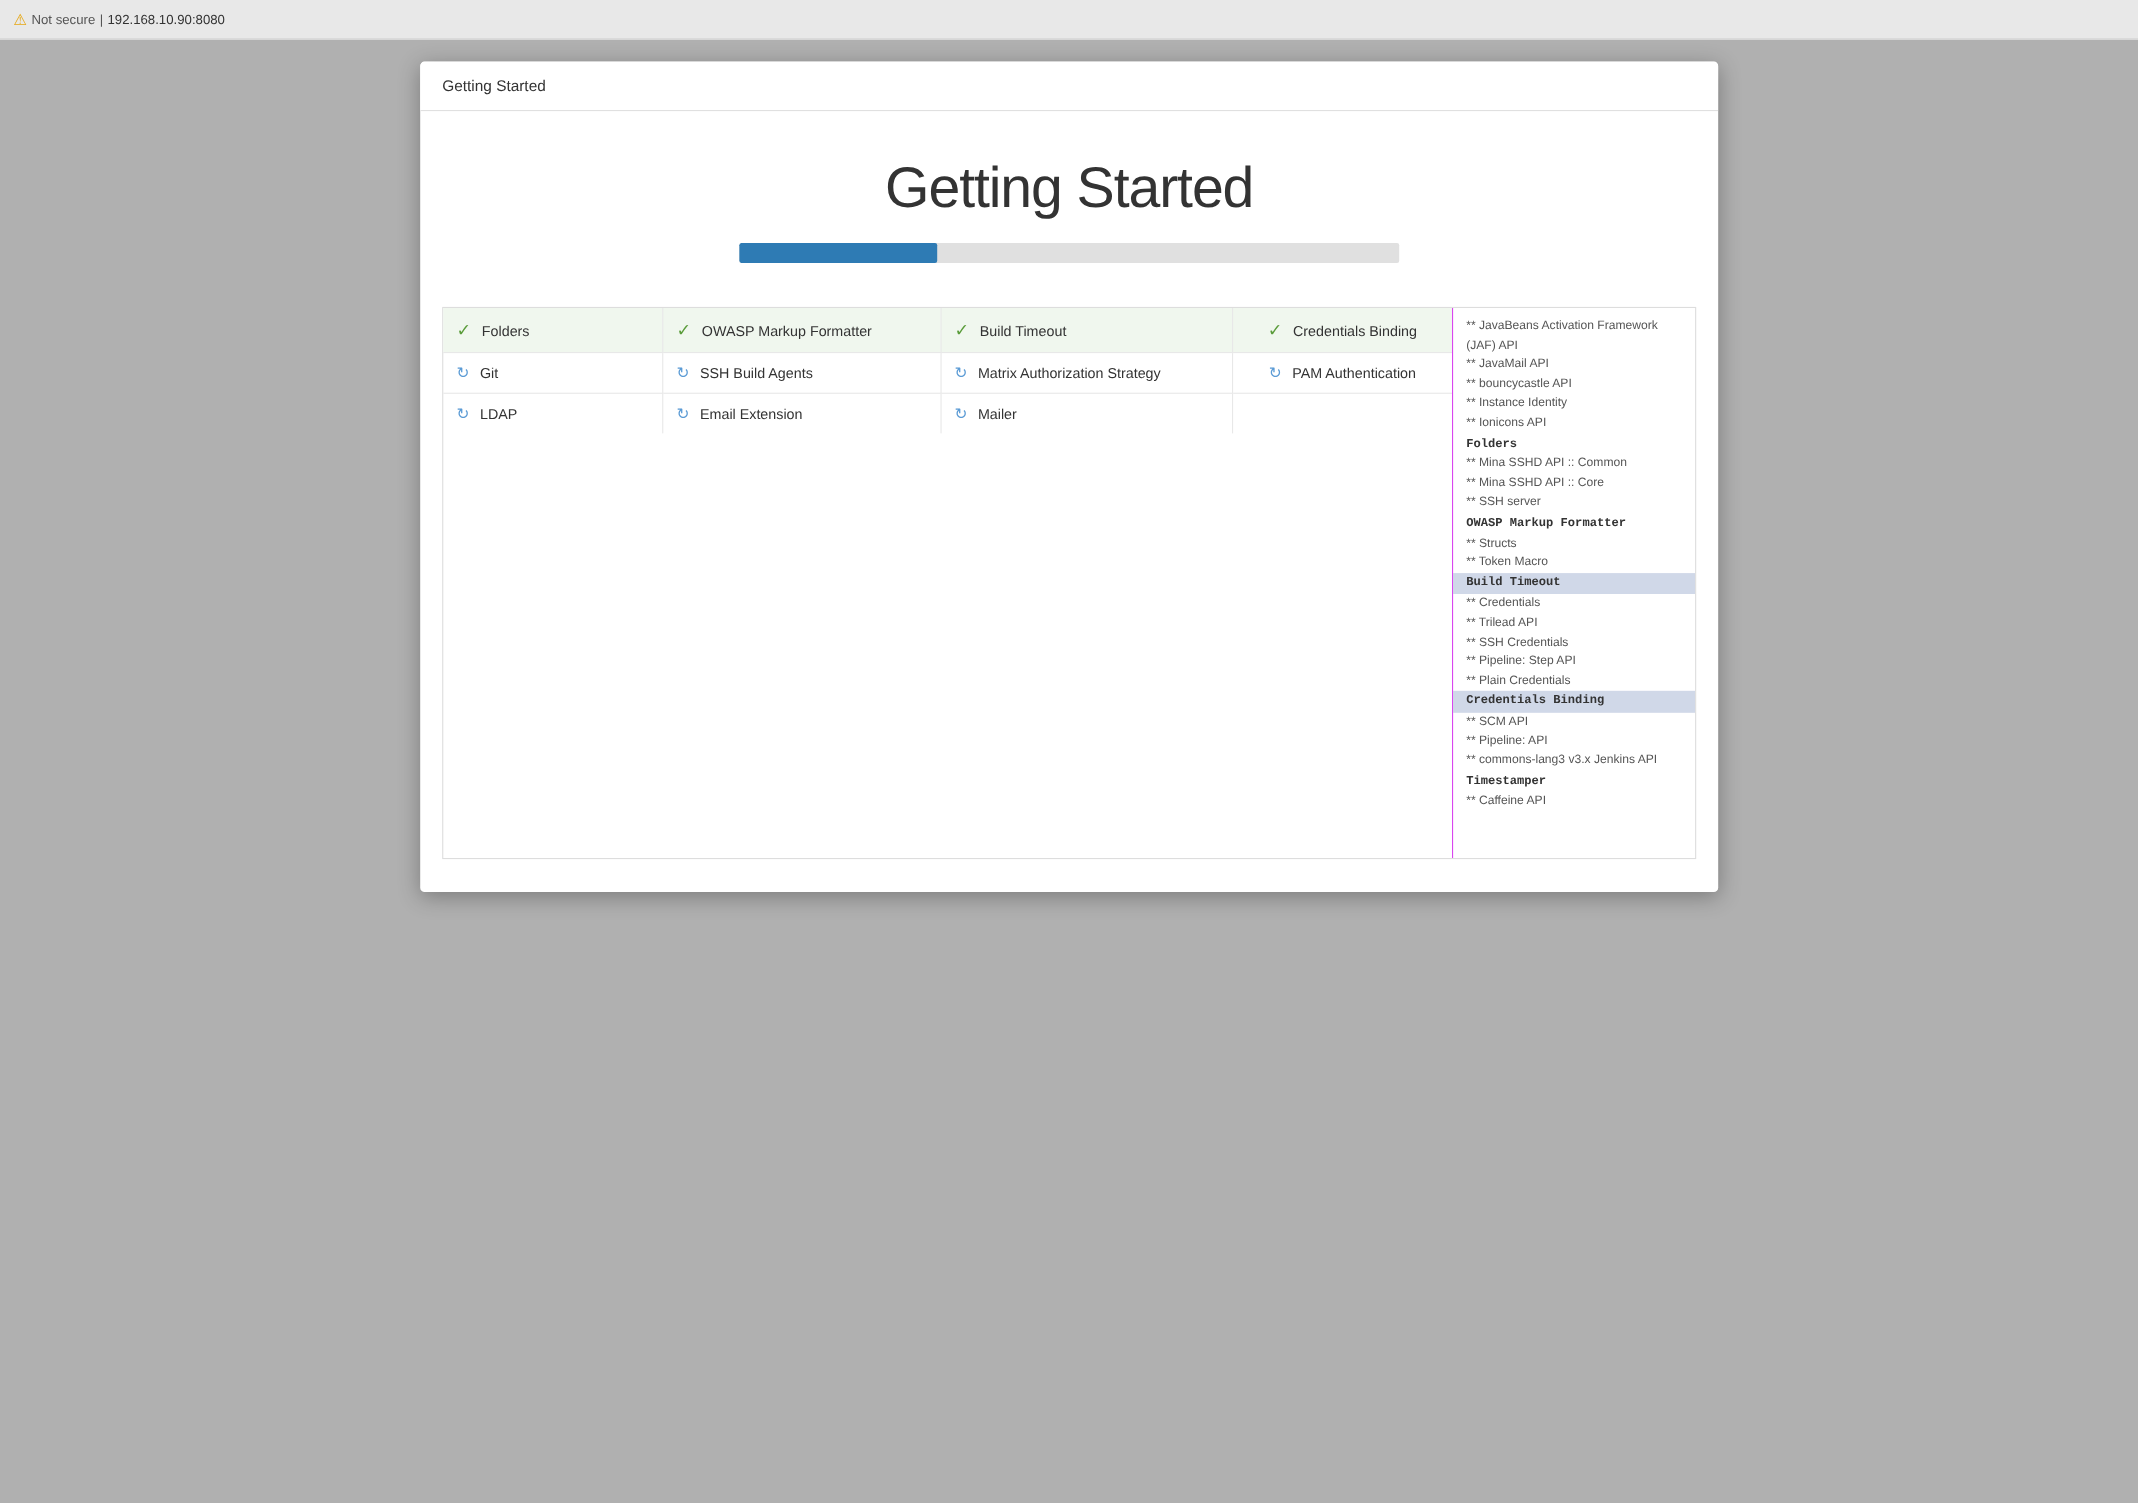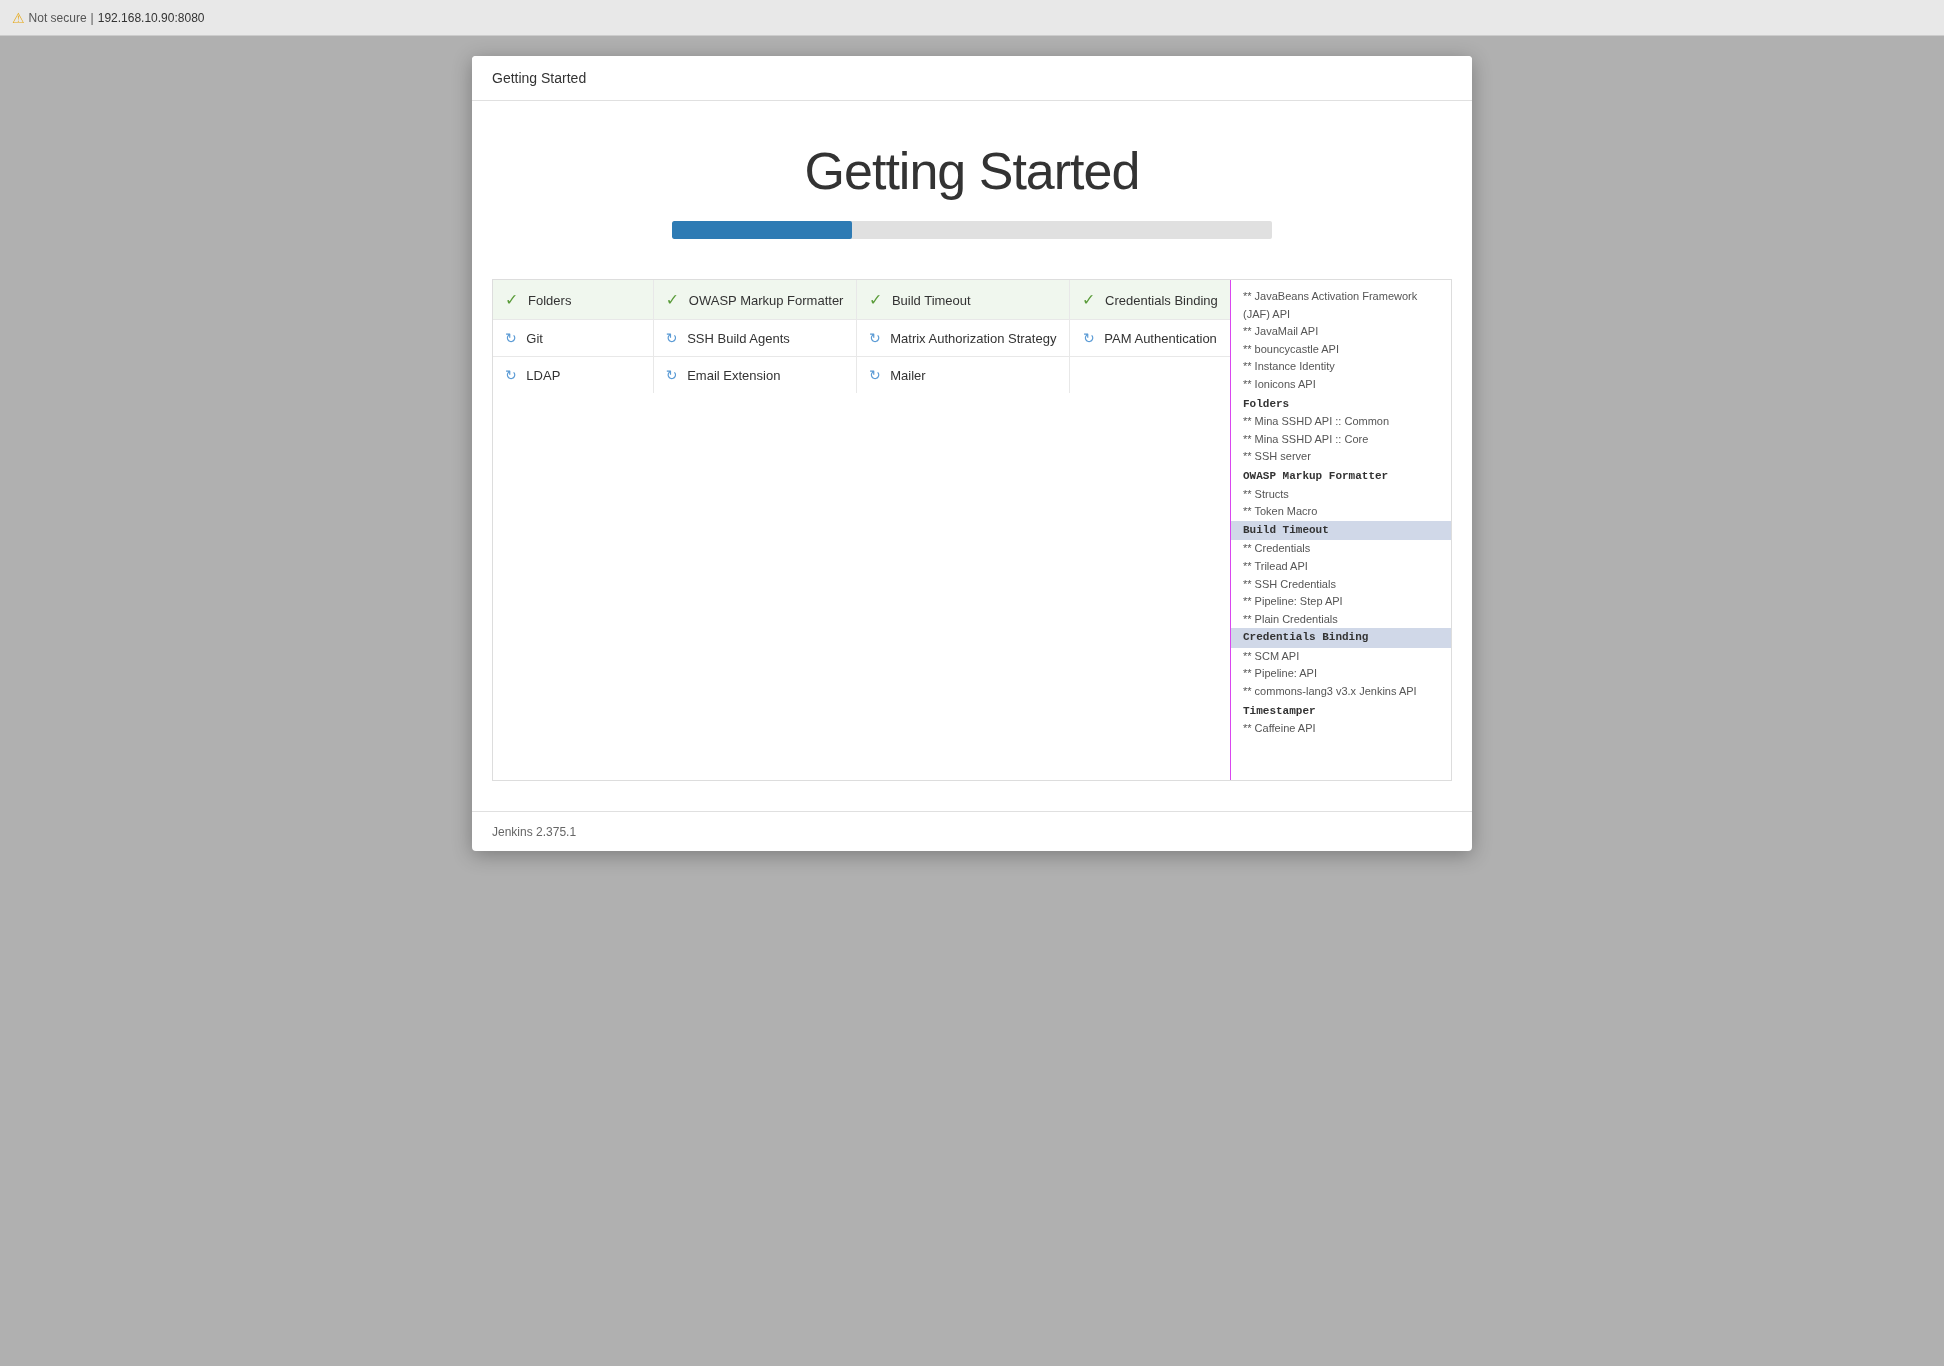--- a/index.html
+++ b/index.html
@@ -49,21 +49,21 @@
       width: 100%;
       display: flex;
       justify-content: center;
       padding: 20px 0 30px;
     }
 
     .dialog {
       background: #fff;
       border-radius: 4px;
       box-shadow: 0 4px 20px rgba(0,0,0,0.3);
-      width: 1000px;
+      width: 1180px;
       overflow: hidden;
     }
 
     .dialog-titlebar {
       background: #fff;
       border-bottom: 1px solid #e0e0e0;
       padding: 14px 20px;
     }
     .dialog-titlebar-text {
       font-size: 14px;
@@ -321,17 +321,14 @@
           <div class="dep-item">** Pipeline: API</div>
           <div class="dep-item">** commons-lang3 v3.x Jenkins API</div>
           <div class="dep-section-header">Timestamper</div>
           <div class="dep-item">** Caffeine API</div>
           <div style="height: 80px;"></div>
 
         </div>
       </div>
     </div>
 
-    <div class="dialog-footer">
-      <span class="jenkins-version">Jenkins 2.375.1</span>
-    </div>
   </div>
 </div>
 
 </body></html>

